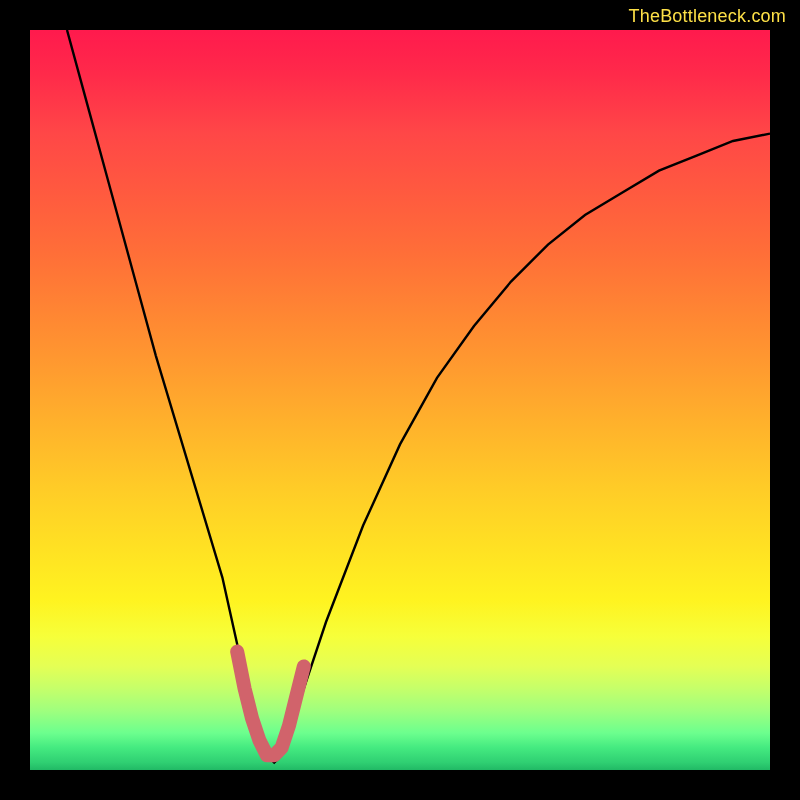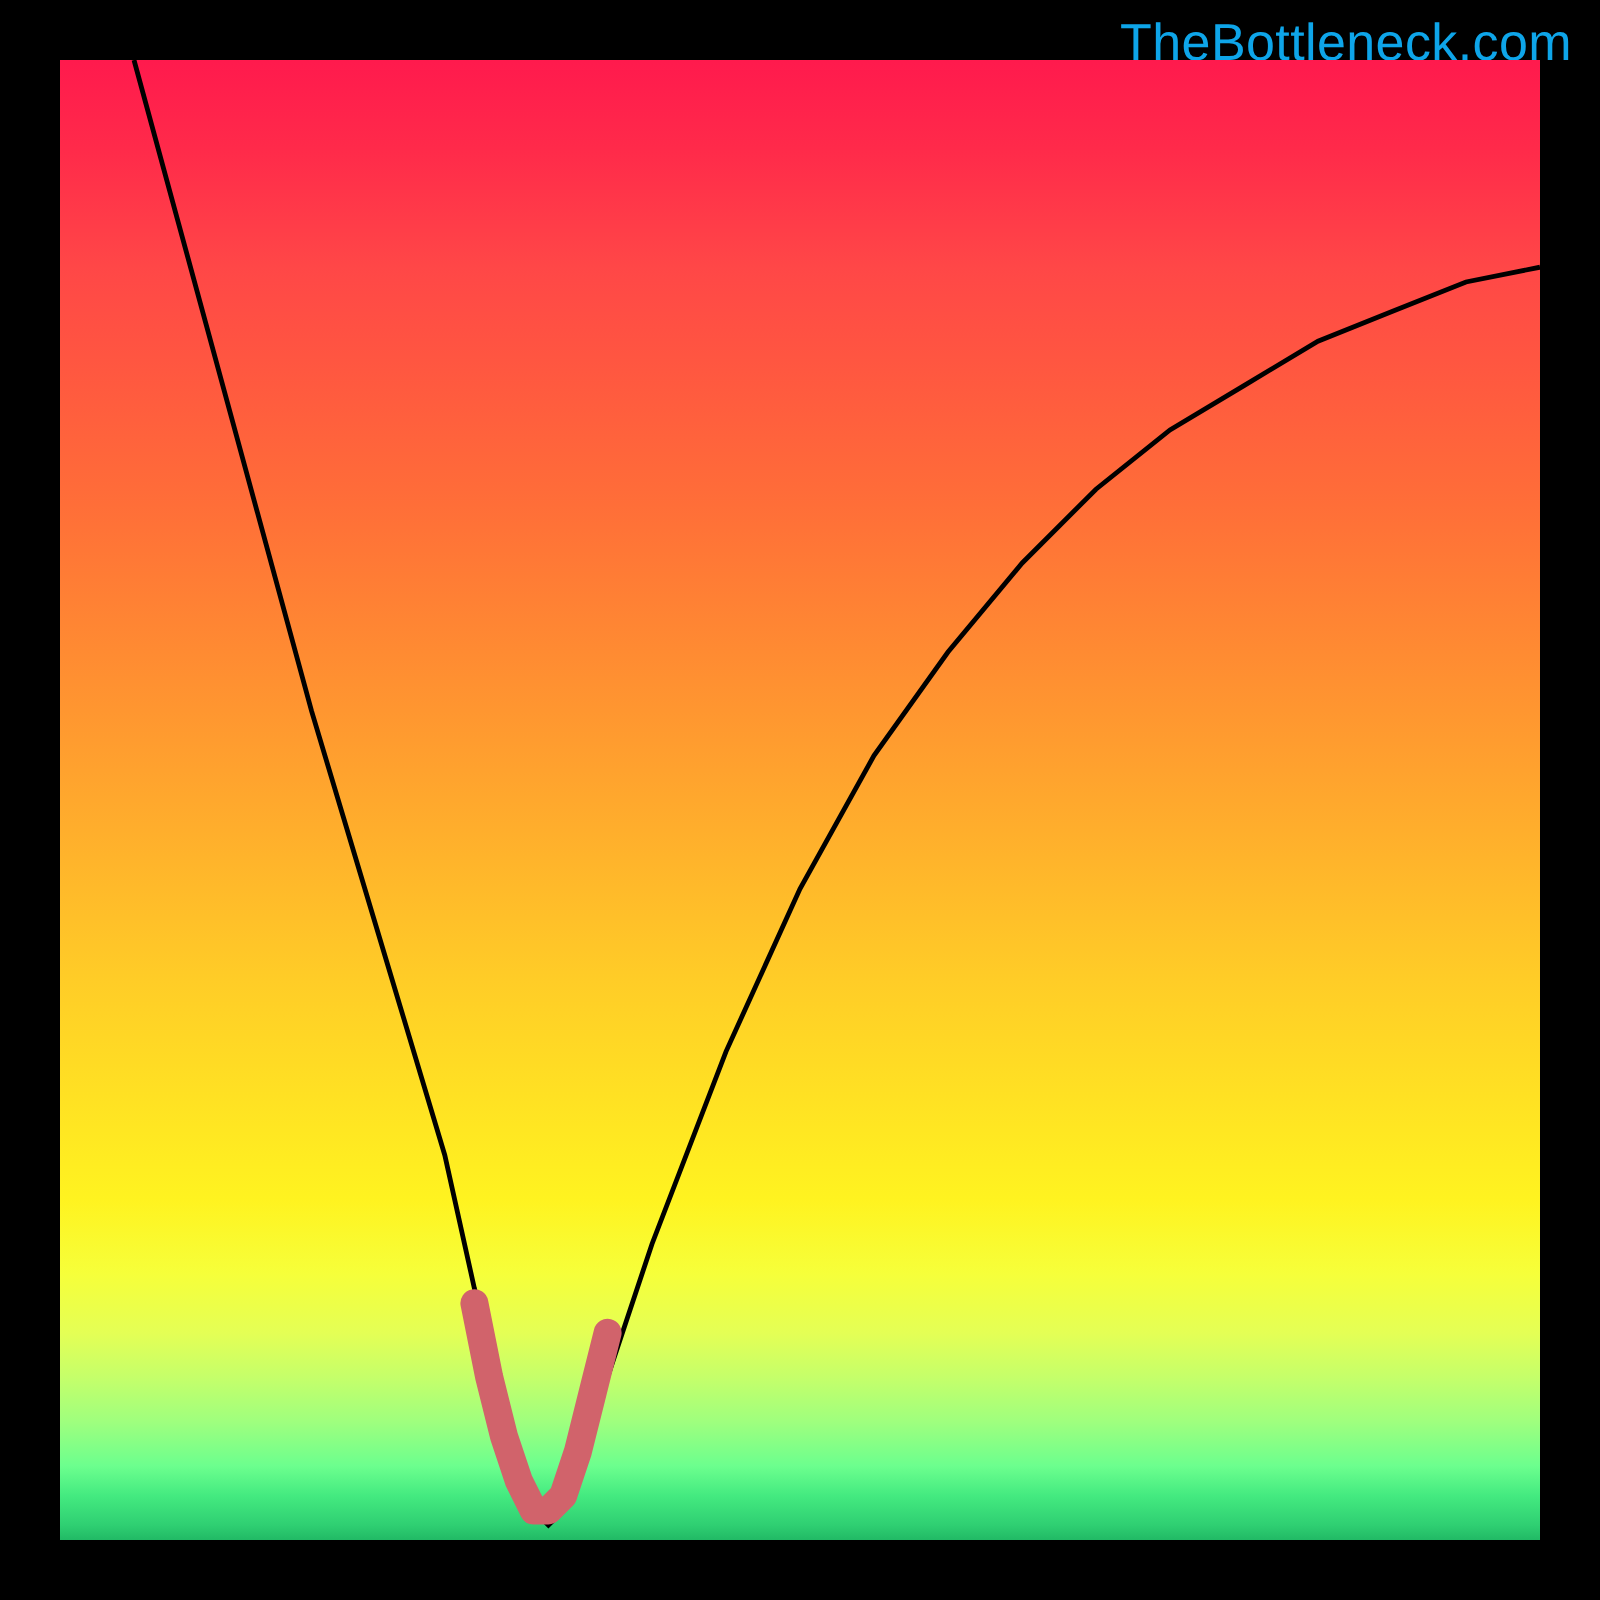--- a/index.html
+++ b/index.html
@@ -47,22 +47,22 @@
   svg.curve {
     position: absolute;
     inset: 0;
     width: 740px;
     height: 740px;
   }
   .watermark {
     position: absolute;
     top: 6px;
     right: 14px;
-    color: #0ea5e9;
-    font-size: 26px;
+    color: #fde047;
+    font-size: 18px;
     letter-spacing: 0.2px;
     user-select: none;
   }
 </style>
 </head>
 <body>
 
 <div class="watermark">TheBottleneck.com</div>
 
 <div class="frame">

